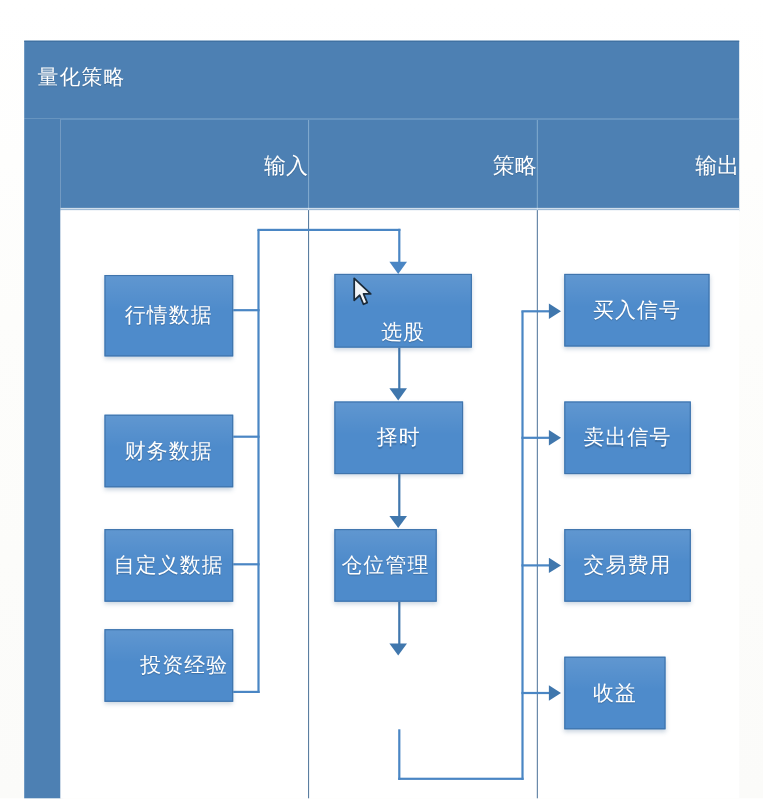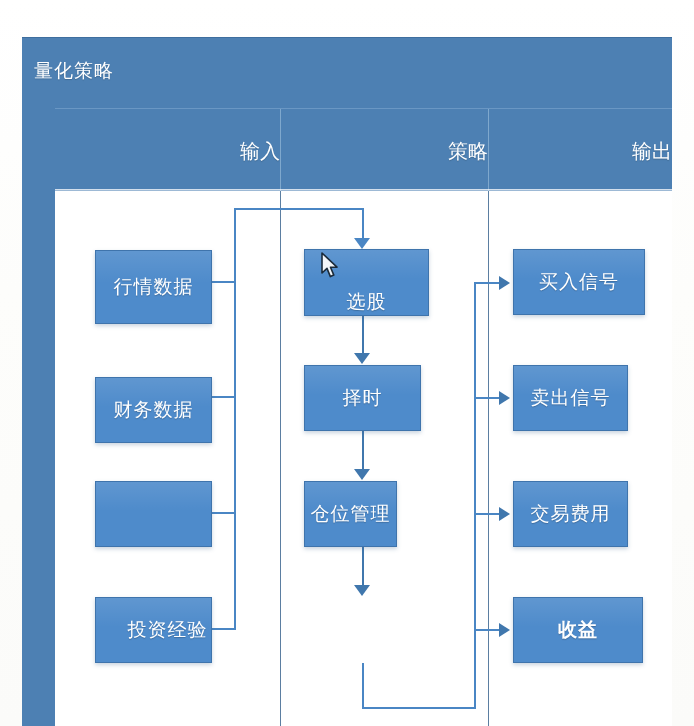--- a/index.html
+++ b/index.html
@@ -269,22 +269,23 @@
   <div class="node" style="left:95px; top:250px; width:117px; height:74px;">
     <span class="glint"></span>
     <span>行情数据</span>
   </div>
   <div class="node" style="left:95px; top:365px; width:117px; height:66px;margin-top:12px;">
     <span class="glint"></span>
     <span>财务数据</span>
   </div>
   <div class="node" style="left:95px; top:481px; width:117px; height:66px;">
     <span class="glint"></span>
-  </div>
-  <div class="node" style="left:95px; top:597px; width:117px; height:66px;padding-left:28px;">
+    <span>自定义数据</span>
+  </div>
+  <div class="node" style="left:95px; top:572px; width:117px; height:66px;padding-left:28px;">
     <span class="glint"></span>
     <span>投资经验</span>
   </div>
 
   <div class="node" style="left:304px; top:249px; width:125px; height:67px;align-items:flex-end;">
     <span class="glint"></span>
     <span>选股</span>
   </div>
   <div class="node" style="left:304px; top:365px; width:117px; height:66px;">
     <span class="glint"></span>
@@ -300,21 +301,21 @@
     <span>买入信号</span>
   </div>
   <div class="node" style="left:513px; top:365px; width:115px; height:66px;">
     <span class="glint"></span>
     <span>卖出信号</span>
   </div>
   <div class="node" style="left:513px; top:481px; width:115px; height:66px;">
     <span class="glint"></span>
     <span>交易费用</span>
   </div>
-  <div class="node" style="left:513px; top:597px; width:130px; height:66px;font-weight:bold;">
+  <div class="node" style="left:513px; top:597px; width:92px; height:66px;">
     <span class="glint"></span>
     <span>收益</span>
   </div>
 
   <div class="cursor" style="left:320px; top:252px;">
     <svg width="22" height="28" viewBox="0 0 22 28">
       <path d="M2,1 L2,21 L7,16.4 L10.4,24.6 L13.8,23.1 L10.5,15.2 L17,15.2 Z" fill="#f2f5f8" stroke="#1b2b3a" stroke-width="1.6" stroke-linejoin="round"></path>
     </svg>
   </div>
 

